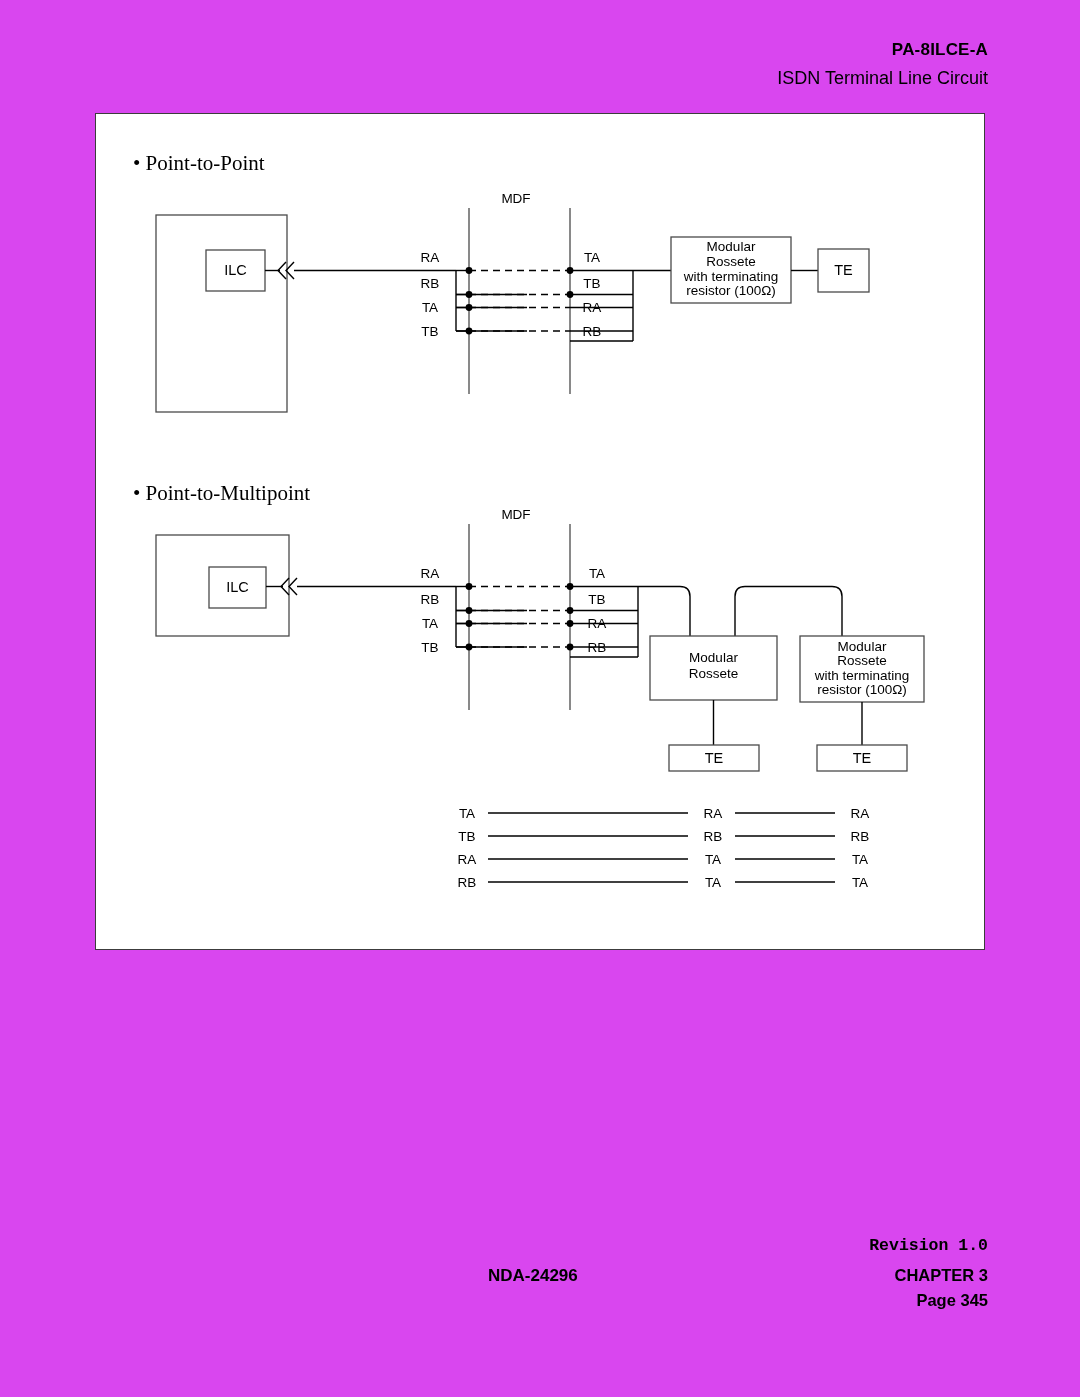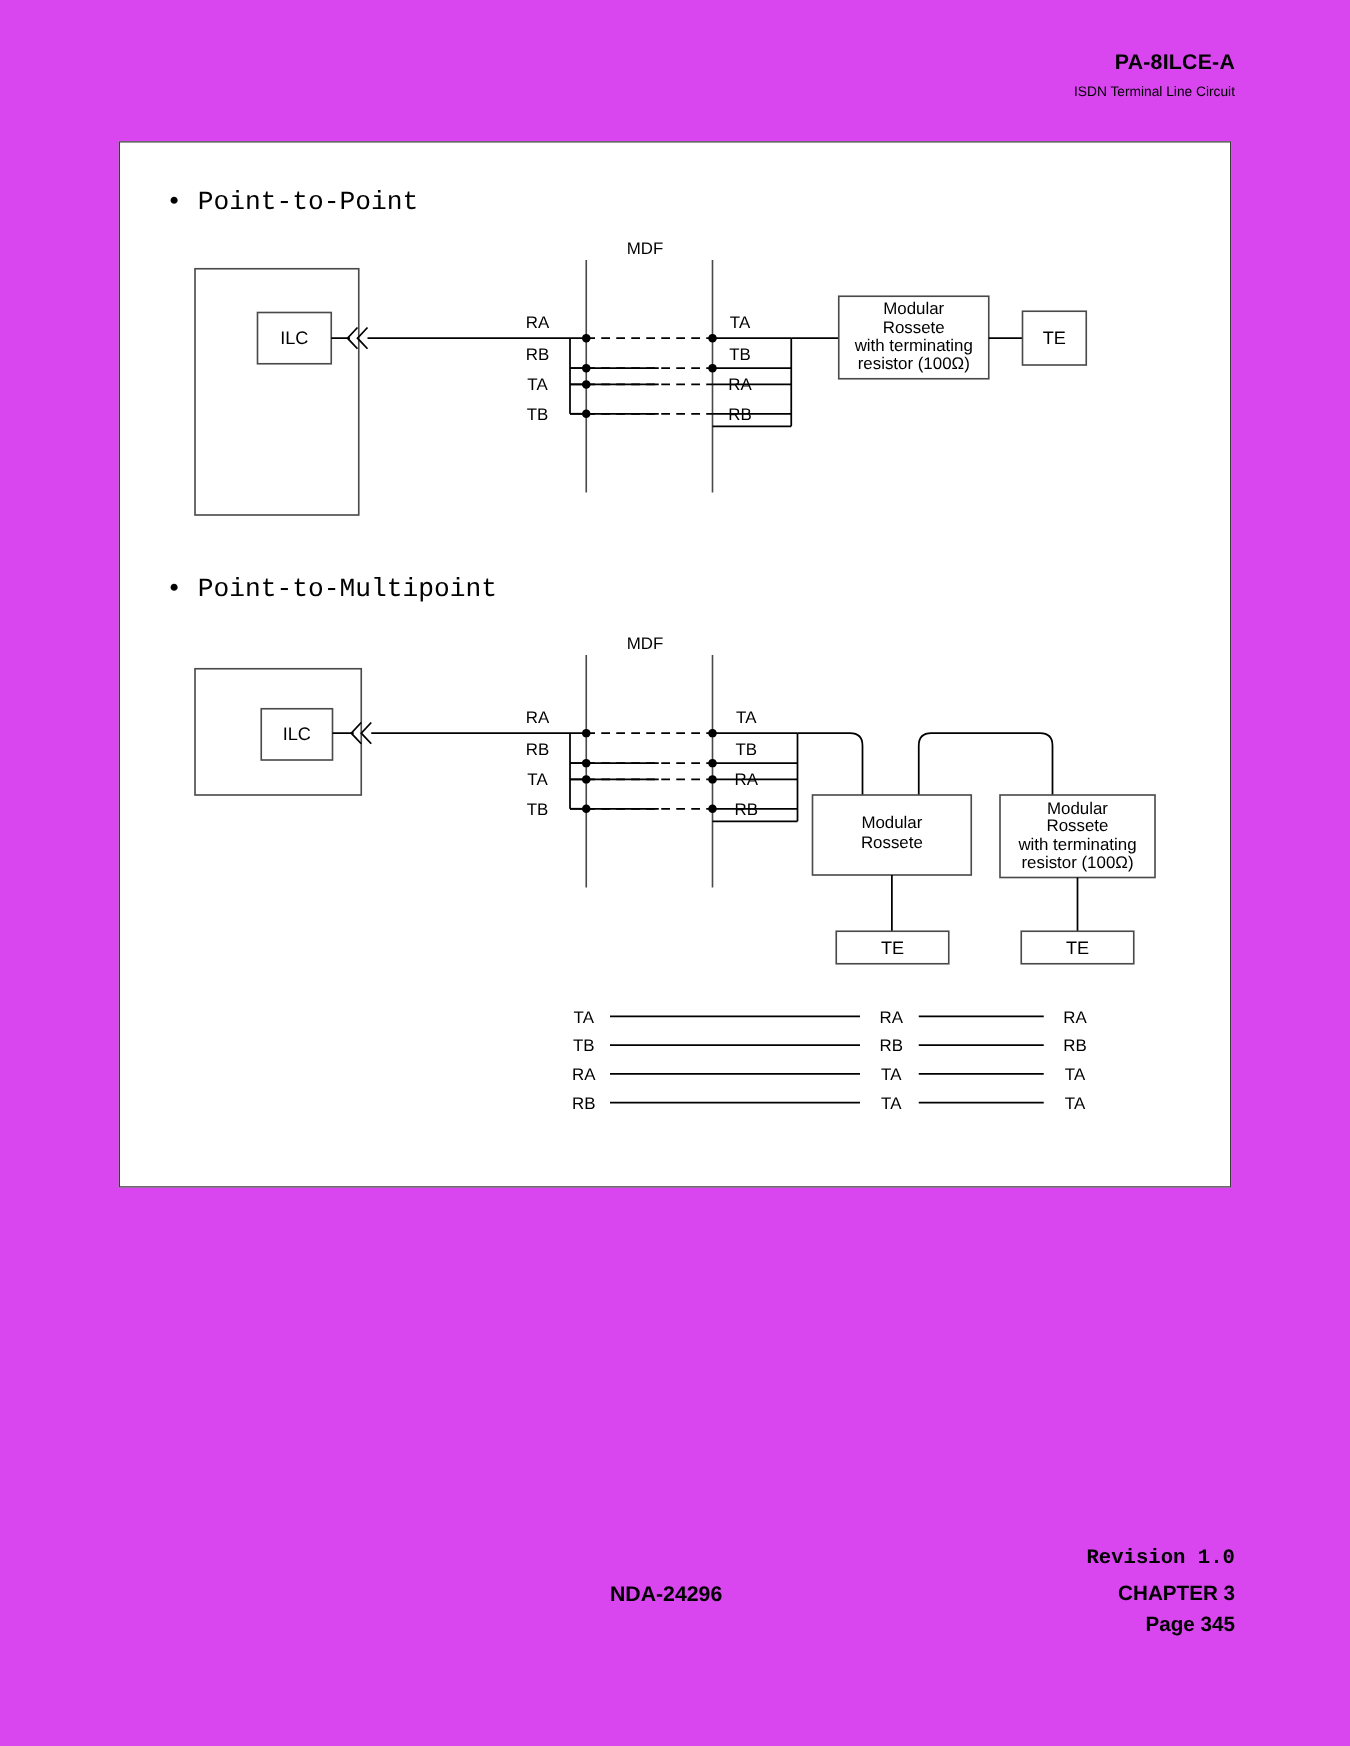--- a/index.html
+++ b/index.html
@@ -25,46 +25,46 @@
     white-space: nowrap;
   }
   .hdr-title {
     top: 40px;
     font-size: 17px;
     font-weight: bold;
     letter-spacing: 0.2px;
   }
   .hdr-sub {
     top: 68px;
-    font-size: 11px;
+    font-size: 18px;
     font-weight: normal;
   }
 
   
   #figure-frame {
     position: absolute;
     left: 95px;
     top: 113px;
     width: 890px;
     height: 837px;
     border: 1px solid #3c3c3c;
     box-sizing: border-box;
     background: #ffffff;
   }
 
   
   .bullet-label {
     position: absolute;
-    font-family: Liberation Mono, monospace;
+    font-family: Liberation Serif, serif;
     font-size: 21px;
     color: #000000;
     white-space: nowrap;
   }
   #bullet-p2p   { left: 133px; top: 151px; }
-  #bullet-p2mp  { left: 133px; top: 461px; }
+  #bullet-p2mp  { left: 133px; top: 481px; }
 
   
   .diagram-svg {
     position: absolute;
     left: 0;
     top: 0;
     width: 1080px;
     height: 1397px;
     pointer-events: none;
   }

